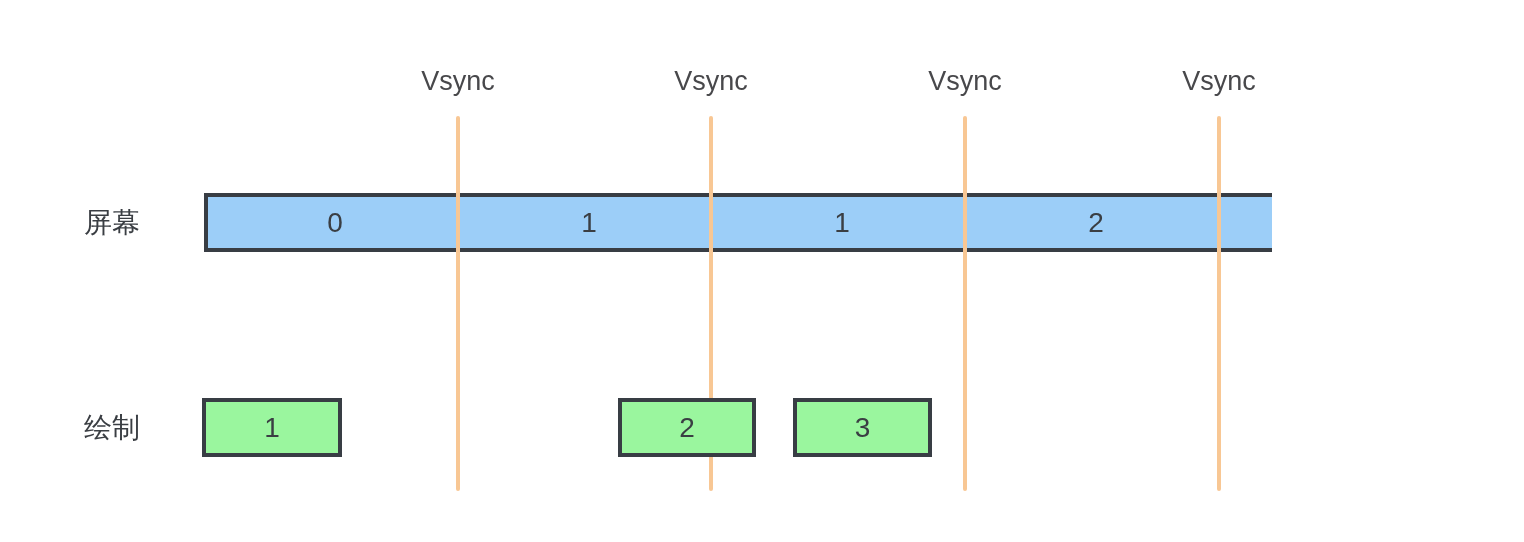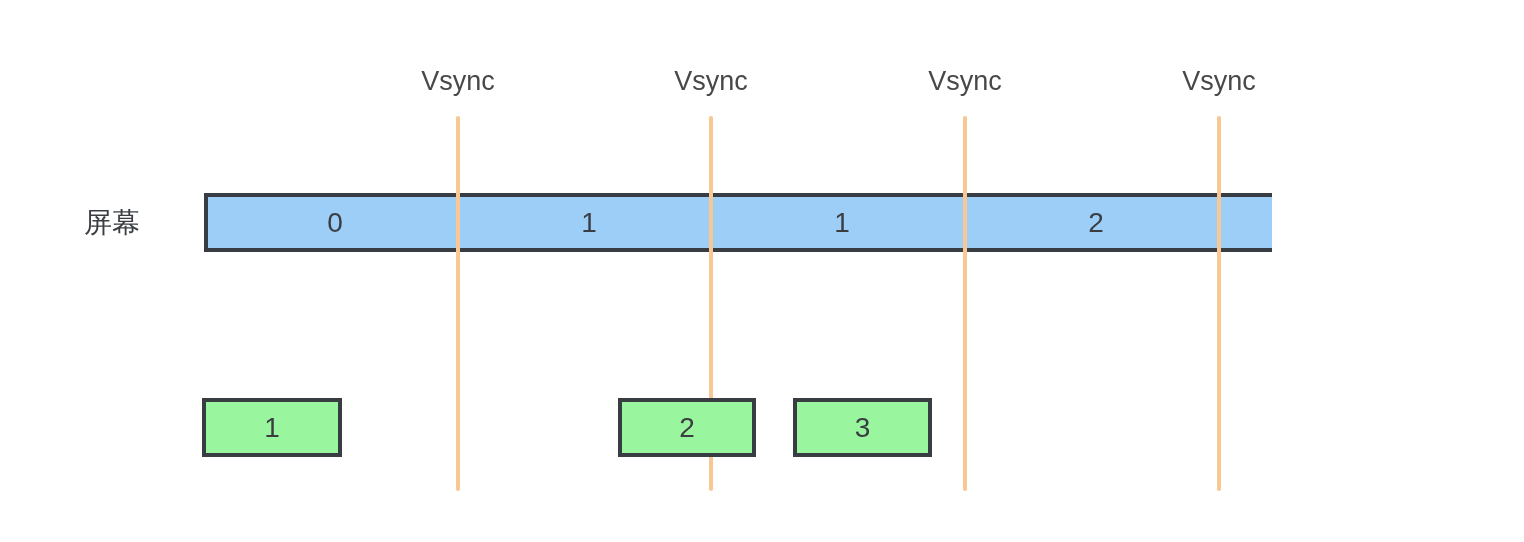--- a/index.html
+++ b/index.html
@@ -115,18 +115,19 @@
   <div class="row-label row-label-screen">屏幕</div>
 
   <div class="screen-bar">
     <span class="screen-segment-label" style="left:127px">0</span>
     <span class="screen-segment-label" style="left:381px">1</span>
     <span class="screen-segment-label" style="left:634px">1</span>
     <span class="screen-segment-label" style="left:888px">2</span>
     <span class="screen-segment-label" style="left:1144px">3</span>
   </div>
 
+  <div class="row-label row-label-draw">绘制</div>
 
   <div class="draw-box draw-box-1">1</div>
   <div class="draw-box draw-box-2">2</div>
   <div class="draw-box draw-box-3">3</div>
 
 </div>
 
 </body></html>

